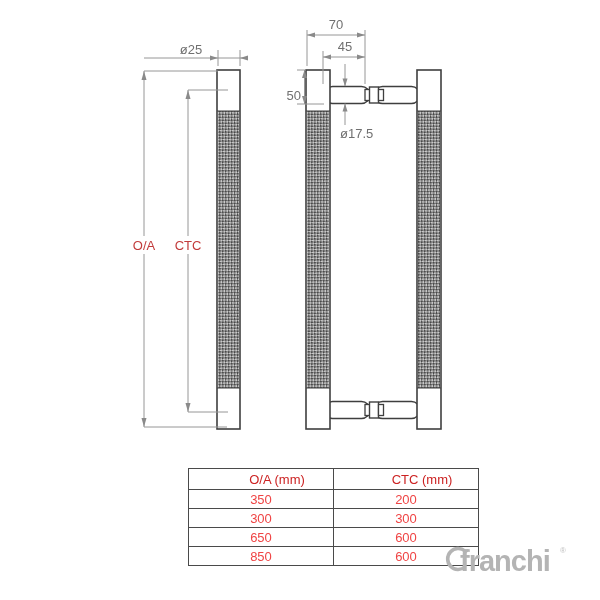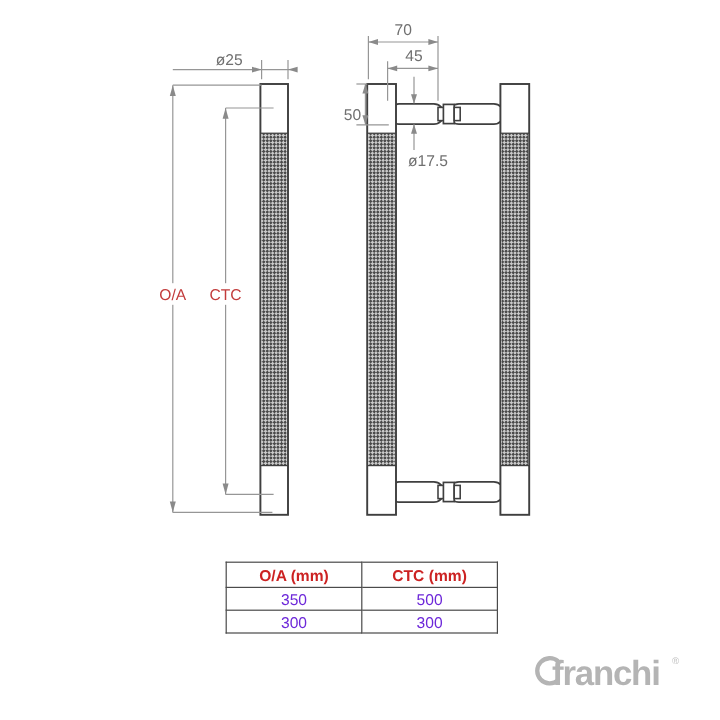--- a/index.html
+++ b/index.html
@@ -21,27 +21,28 @@
   }
   #size-table th,#size-table td{
     border:1px solid #4a4a4a;
     width:112px;
     text-align:center;
     padding:0;
   }
   #size-table th{
     height:20px;
     font-size:13px;
-    font-weight:bold;
+    font-weight:normal;
     color:#cc2222;
+    padding-left:32px;
   }
   #size-table td{
     height:18px;
     font-size:13px;
-    color:#6d28d9;
+    color:#ef4444;
     font-weight:normal;
   }
   
   #logo{position:absolute;left:442px;top:541px;width:140px;height:42px;}
   .dim-text{fill:#707070;font-size:13px;font-family:"Liberation Sans",sans-serif;}
   .red-text{fill:#c23b3b;font-size:13px;font-family:"Liberation Sans",sans-serif;}
 </style>
 </head>
 <body>
 
@@ -158,25 +159,33 @@
 <table id="size-table">
   <thead>
     <tr>
       <th>O/A (mm)</th>
       <th>CTC (mm)</th>
     </tr>
   </thead>
   <tbody>
     <tr>
       <td>350</td>
-      <td>500</td>
+      <td>200</td>
     </tr>
     <tr>
       <td>300</td>
       <td>300</td>
+    </tr>
+    <tr>
+      <td>650</td>
+      <td>600</td>
+    </tr>
+    <tr>
+      <td>850</td>
+      <td>600</td>
     </tr>
   </tbody>
 </table>
 
 <div id="logo">
   <svg width="140" height="42" viewBox="0 0 140 42">
     <path d="M 23,10 A 10.5,10.5 0 1 0 23,26" fill="none" stroke="#b4b4b4" stroke-width="3.6"></path>
     <text x="18" y="30" fill="#b4b4b4" font-family="Liberation Sans, sans-serif" font-size="29" font-weight="bold" letter-spacing="-1">franchi</text>
     <text x="118" y="12" fill="#c0c0c0" font-family="Liberation Sans, sans-serif" font-size="8">®</text>
   </svg>

